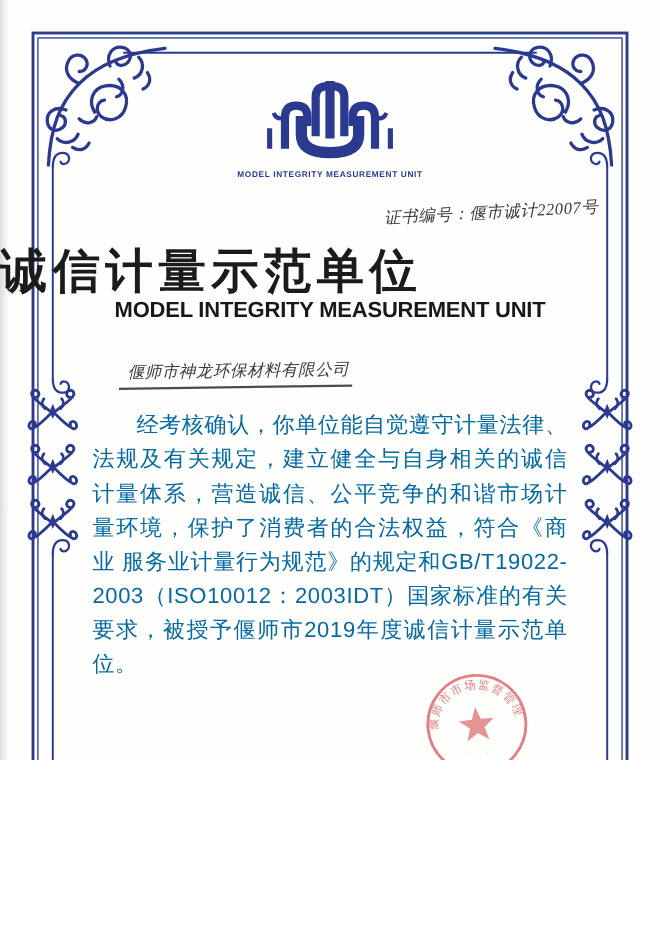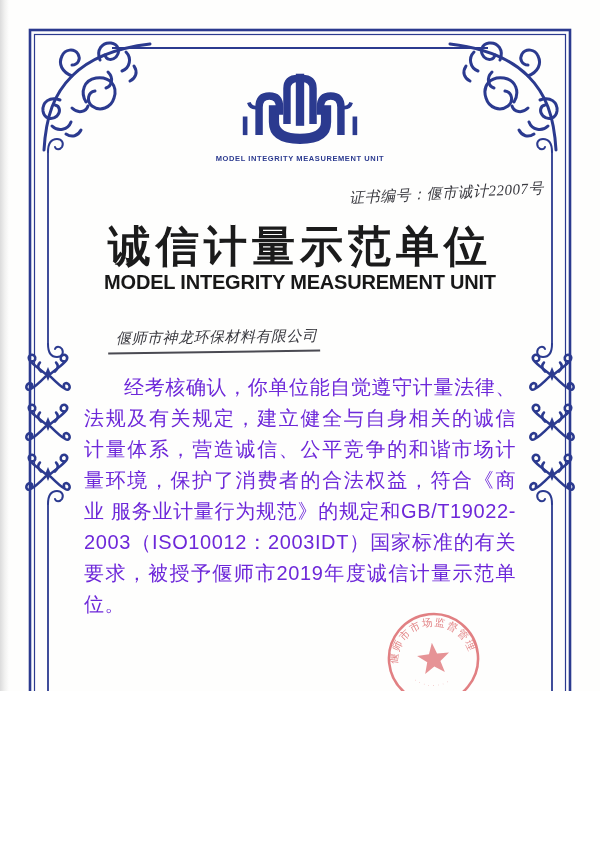--- a/index.html
+++ b/index.html
@@ -25,42 +25,41 @@
   }
   .cert-no{
     position:absolute;right:56px;top:184px;
     font-size:15px;color:#3a3a40;white-space:nowrap;
     transform:rotate(-3deg);
     font-family:"Liberation Serif", serif;
     font-style:italic;letter-spacing:0.5px;
   }
   .title-zh{
     position:absolute;left:0;top:218px;width:100%;
-    text-align:center;
     font-family:"Liberation Serif", serif;
     font-size:43px;font-weight:900;color:#1b1b1b;
     letter-spacing:5px;white-space:nowrap;
   }
   .title-en{
     position:absolute;left:0;top:271px;width:100%;
     text-align:center;
     font-size:20px;font-weight:800;color:#181818;
     letter-spacing:-0.2px;white-space:nowrap;
   }
   .company{
     position:absolute;left:108px;top:328px;width:200px;
     border-bottom:2px solid #4a4a52;
     padding:0 4px 4px 8px;
     transform:rotate(-0.8deg);
     font-family:"Liberation Serif", serif;font-style:italic;
     font-size:15px;color:#3a3a40;white-space:nowrap;letter-spacing:0.5px;
   }
   .body-text{
     position:absolute;left:84px;top:372px;width:432px;
-    font-size:20px;line-height:31px;color:#6d28d9;
+    font-size:20px;line-height:31px;color:#0369a1;
     text-align:justify;text-indent:2em;letter-spacing:0.6px;
   }
   .issue-label{
     position:absolute;left:303px;top:644px;
     font-size:17px;color:#333;letter-spacing:1.5px;white-space:nowrap;
   }
   .seal{
     position:absolute;left:384px;top:609px;width:99px;height:99px;
     transform:rotate(-6deg);
     opacity:0.85;pointer-events:none;

